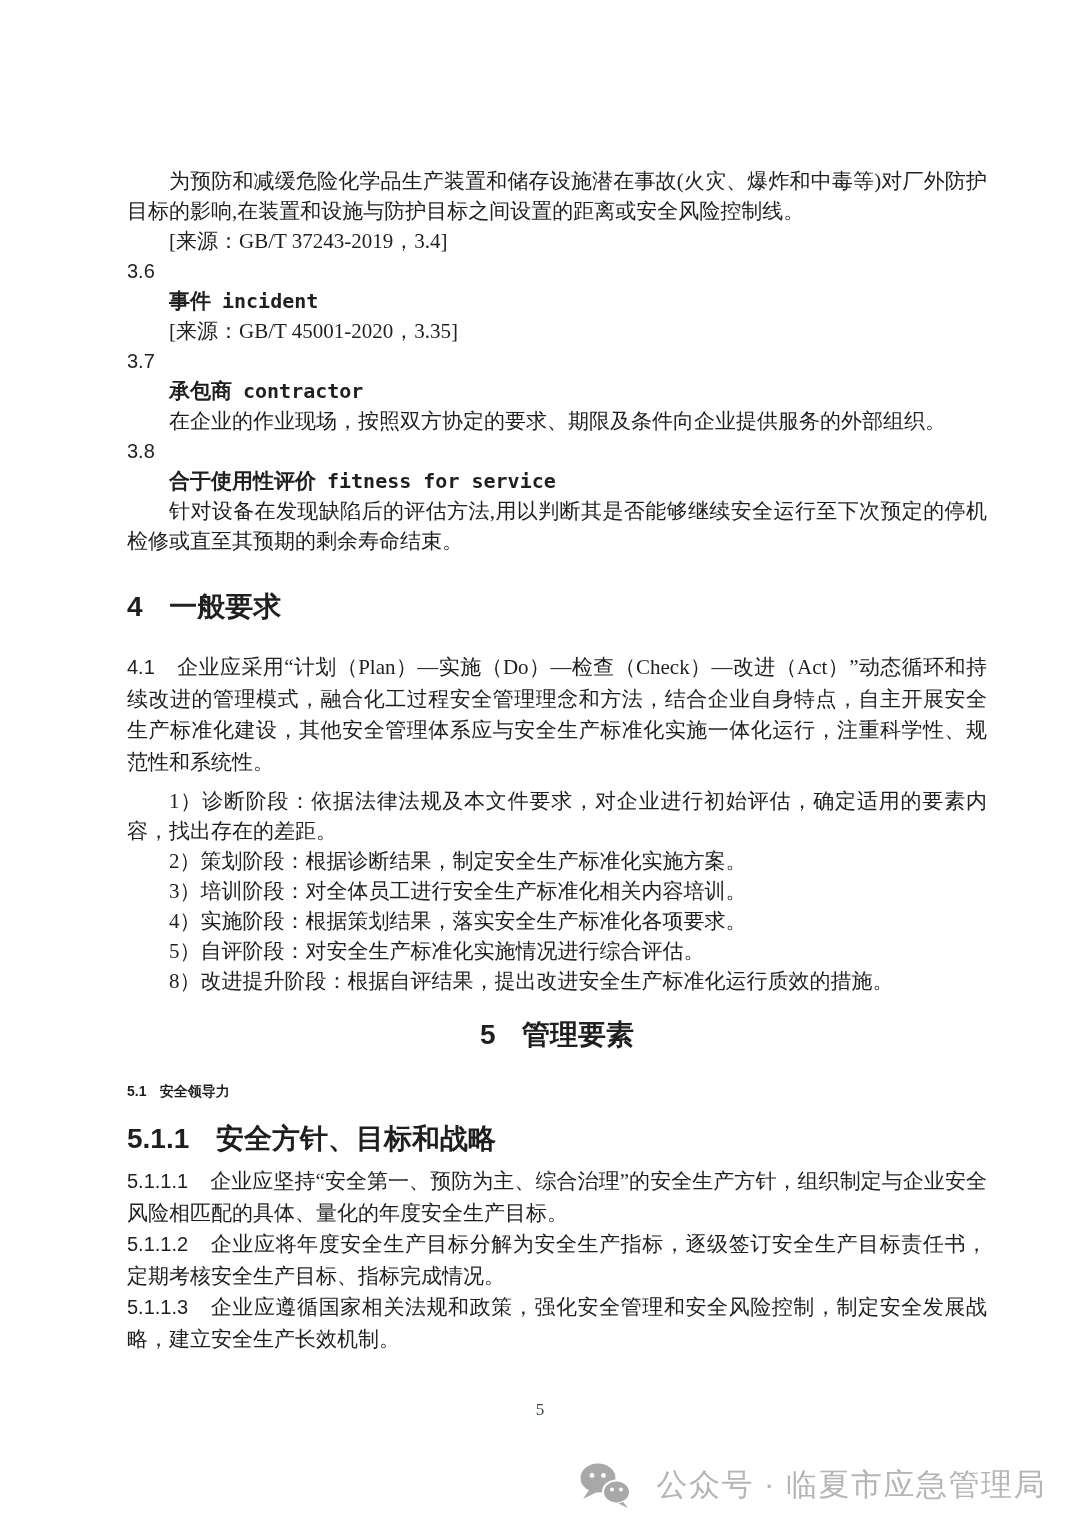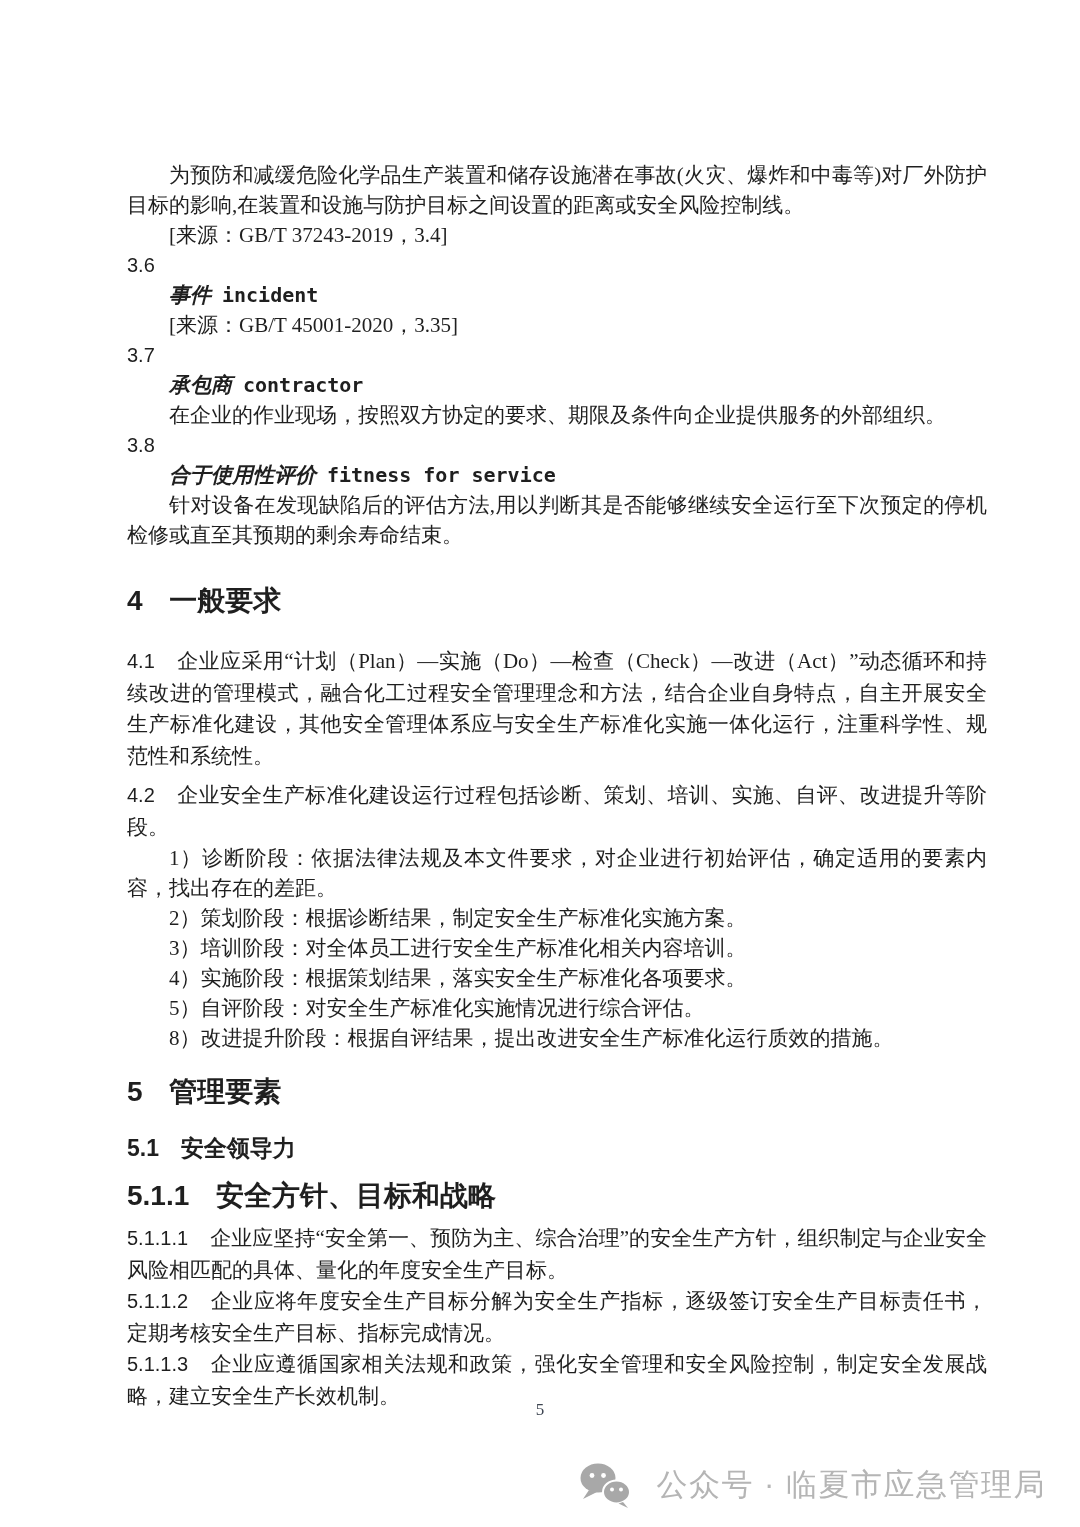--- a/index.html
+++ b/index.html
@@ -6,21 +6,21 @@
   body{
     width:1080px;height:1527px;
     background:#ffffff;
     position:relative;
     overflow:hidden;
     font-family:"Liberation Serif","DejaVu Serif",serif;
     color:#1f1f1f;
   }
   .content{
     position:absolute;
-    left:127px;top:160px;
+    left:127px;top:166px;
     width:860px;
     font-size:21px;
     line-height:30px;
     text-align:justify;
   }
   .p{margin:0;text-indent:2em;}
   .src{margin:0;padding-left:2em;}
   .secnum{
     margin:0;
     font-family:"Liberation Sans","DejaVu Sans",sans-serif;
@@ -28,38 +28,37 @@
     line-height:30px;
     font-weight:400;
   }
   .term{
     margin:0;padding-left:2em;
     line-height:30px;
   }
   .term .zh{
     font-family:"Liberation Sans","DejaVu Sans",sans-serif;
     font-weight:700;
-    font-style:italic;
   }
   .term .en{
     font-family:"DejaVu Sans Mono","Liberation Mono",monospace;
     font-weight:700;
     margin-left:0.55em;
     font-size:20px;
   }
   .h1,.h2,.h3{
     font-family:"Liberation Sans","DejaVu Sans",sans-serif;
     font-weight:700;
     font-size:28px;
     line-height:30px;
     text-align:left;
   }
   .h1{margin:36px 0 30px 0;}
-  .h1.second{margin:24px 0 26px 0;}
-  .h2{margin:0 0 18px 0;font-size:23px;}
+  .h1.second{margin:24px 0 26px 0;text-align:center;}
+  .h2{margin:0 0 18px 0;font-size:14px;}
   .h3{margin:0 0 12px 0;font-size:28px;}
   .hnum{margin-right:0.95em;}
   .clause{margin:0;line-height:31.5px;}
   .clause.gap-b{margin-bottom:8px;}
   .cnum{
     font-family:"Liberation Sans","DejaVu Sans",sans-serif;
     font-size:20px;
     margin-right:1.1em;
     margin-top:16px;
   }
@@ -105,21 +104,20 @@
     <p class="term"><span class="zh">承包商</span><span class="en">contractor</span></p>
     <p class="p">在企业的作业现场，按照双方协定的要求、期限及条件向企业提供服务的外部组织。</p>
 
     <p class="secnum">3.8</p>
     <p class="term"><span class="zh">合于使用性评价</span><span class="en">fitness for service</span></p>
     <p class="p">针对设备在发现缺陷后的评估方法,用以判断其是否能够继续安全运行至下次预定的停机检修或直至其预期的剩余寿命结束。</p>
 
     <h2 class="h1"><span class="hnum">4</span><span>一般要求</span></h2>
 
     <p class="clause gap-b"><span class="cnum">4.1</span><span>企业应采用“计划（Plan）—实施（Do）—检查（Check）—改进（Act）”动态循环和持续改进的管理模式，融合化工过程安全管理理念和方法，结合企业自身特点，自主开展安全生产标准化建设，其他安全管理体系应与安全生产标准化实施一体化运行，注重科学性、规范性和系统性。</span></p>
-    <p class="clause"><span class="cnum">4.2</span><span>企业安全生产标准化建设运行过程包括诊断、策划、培训、实施、自评、改进提升等阶段。</span></p>
 
     <p class="li">1）诊断阶段：依据法律法规及本文件要求，对企业进行初始评估，确定适用的要素内容，找出存在的差距。</p>
     <p class="li">2）策划阶段：根据诊断结果，制定安全生产标准化实施方案。</p>
     <p class="li">3）培训阶段：对全体员工进行安全生产标准化相关内容培训。</p>
     <p class="li">4）实施阶段：根据策划结果，落实安全生产标准化各项要求。</p>
     <p class="li">5）自评阶段：对安全生产标准化实施情况进行综合评估。</p>
     <p class="li">8）改进提升阶段：根据自评结果，提出改进安全生产标准化运行质效的措施。</p>
 
     <h2 class="h1 second"><span class="hnum">5</span><span>管理要素</span></h2>
 

